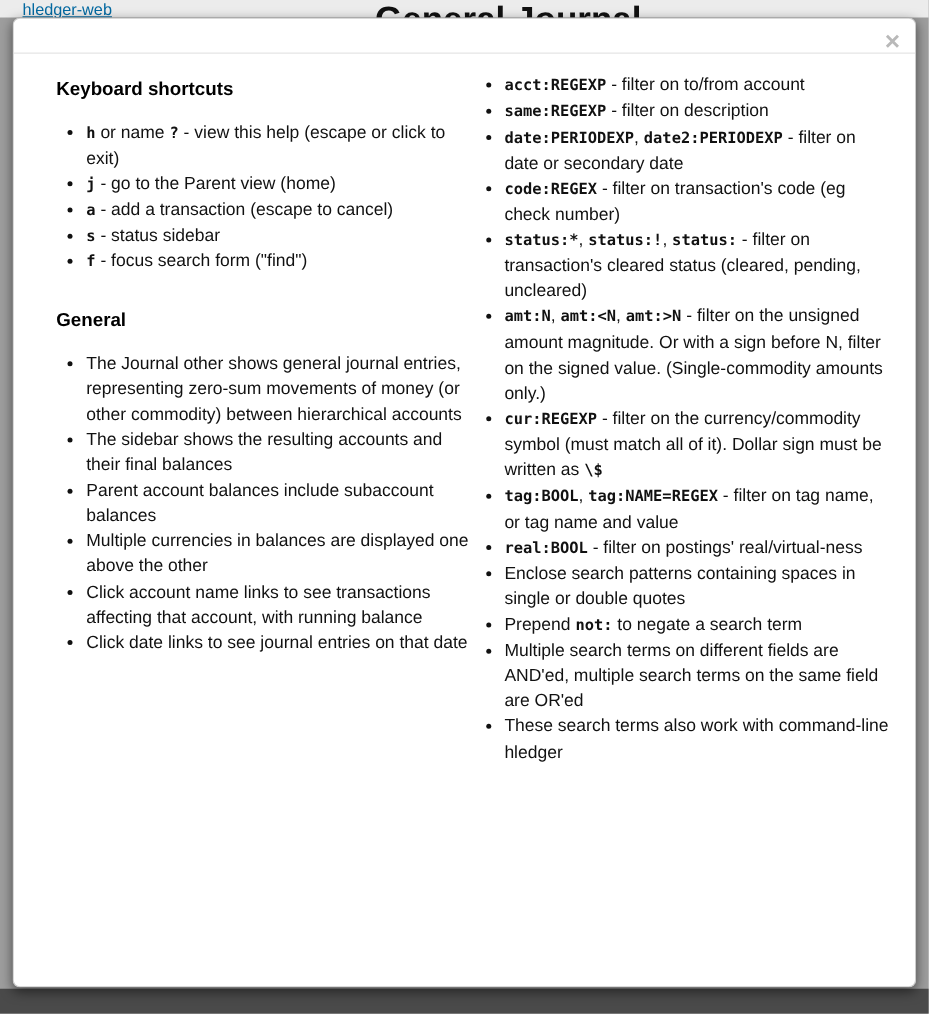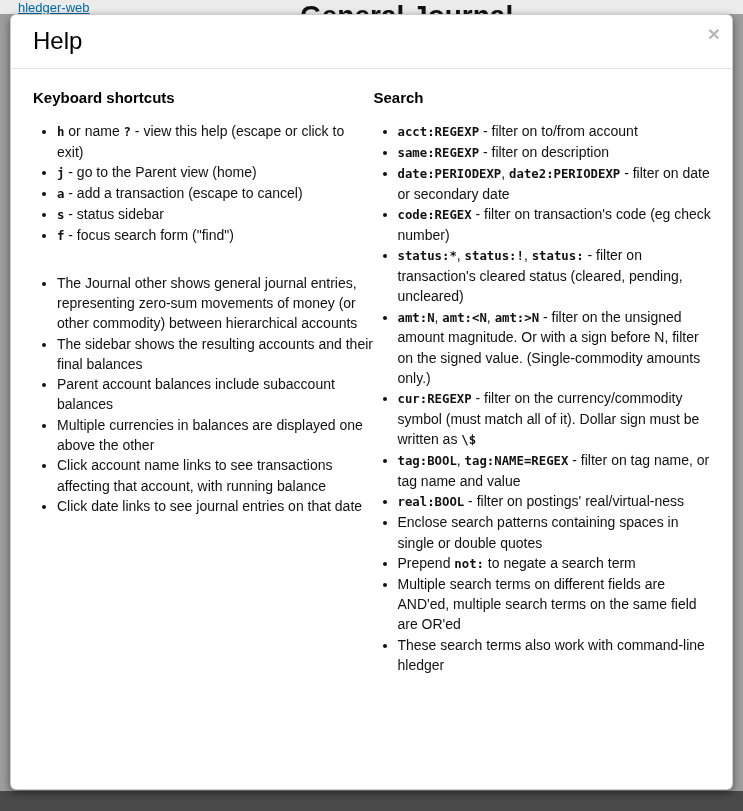--- a/index.html
+++ b/index.html
@@ -70,20 +70,21 @@
     line-height: 1;
   }
   .modal-body {
     flex: 1 1 auto;
     padding: 14px 18px 14px 22px;
     display: grid;
     grid-template-columns: 1fr 1fr;
     font-size: 14px;
     line-height: 1.45;
     overflow: hidden;
+    margin-left: 12px;
   }
   .section + .section { margin-top: 27px; }
   .section h3 {
     font-size: 15px;
     font-weight: bold;
     color: #000;
     margin: 4px 0 12px 0;
   }
   .section ul {
     margin: 0;
@@ -105,49 +106,48 @@
   <a class="brand">hledger-web</a>
   <div class="page-heading">General Journal</div>
 </div>
 
 <div class="backdrop"></div>
 
 <div class="bottom-strip"></div>
 
 <div class="modal">
   <div class="modal-header">
-    <div class="modal-title">Help</div>
     <button class="close-btn">×</button>
   </div>
   <div class="modal-body">
     <div class="col">
       <section class="section">
         <h3>Keyboard shortcuts</h3>
         <ul>
             <li><code>h</code><span> or name </span><code>?</code><span> - view this help (escape or click to exit)</span></li>
             <li><code>j</code><span> - go to the Parent view (home)</span></li>
             <li><code>a</code><span> - add a transaction (escape to cancel)</span></li>
             <li><code>s</code><span> - status sidebar</span></li>
             <li><code>f</code><span> - focus search form ("find")</span></li>
           </ul>
       </section>
       <section class="section">
+        <h3>General</h3>
         <ul>
             <li><span>The Journal other shows general journal entries, representing zero-sum movements of money (or other commodity) between hierarchical accounts</span></li>
             <li><span>The sidebar shows the resulting accounts and their final balances</span></li>
             <li><span>Parent account balances include subaccount balances</span></li>
             <li><span>Multiple currencies in balances are displayed one above the other</span></li>
             <li><span>Click account name links to see transactions affecting that account, with running balance</span></li>
             <li><span>Click date links to see journal entries on that date</span></li>
           </ul>
       </section>
     </div>
     <div class="col">
       <section class="section">
-        <h3>Search</h3>
         <ul>
             <li><code>acct:REGEXP</code><span> - filter on to/from account</span></li>
             <li><code>same:REGEXP</code><span> - filter on description</span></li>
             <li><code>date:PERIODEXP</code><span>, </span><code>date2:PERIODEXP</code><span> - filter on date or secondary date</span></li>
             <li><code>code:REGEX</code><span> - filter on transaction's code (eg check number)</span></li>
             <li><code>status:*</code><span>, </span><code>status:!</code><span>, </span><code>status:</code><span> - filter on transaction's cleared status (cleared, pending, uncleared)</span></li>
             <li><code>amt:N</code><span>, </span><code>amt:&lt;N</code><span>, </span><code>amt:&gt;N</code><span> - filter on the unsigned amount magnitude. Or with a sign before N, filter on the signed value. (Single-commodity amounts only.)</span></li>
             <li><code>cur:REGEXP</code><span> - filter on the currency/commodity symbol (must match all of it). Dollar sign must be written as </span><code>\$</code></li>
             <li><code>tag:BOOL</code><span>, </span><code>tag:NAME=REGEX</code><span> - filter on tag name, or tag name and value</span></li>
             <li><code>real:BOOL</code><span> - filter on postings' real/virtual-ness</span></li>

